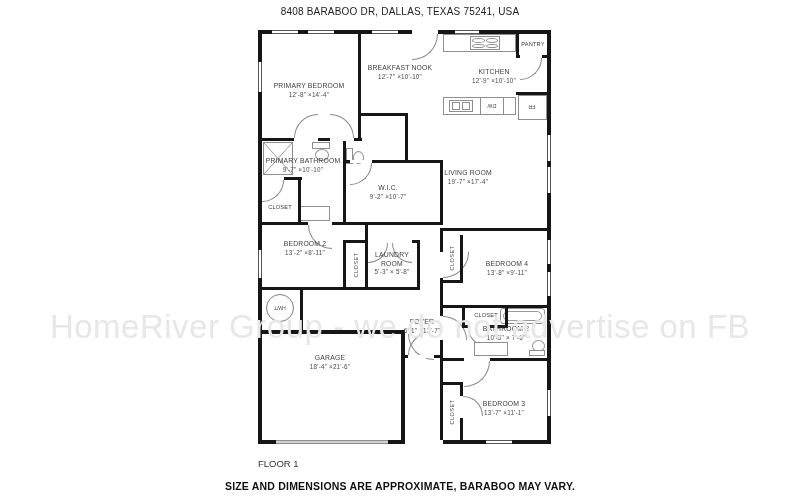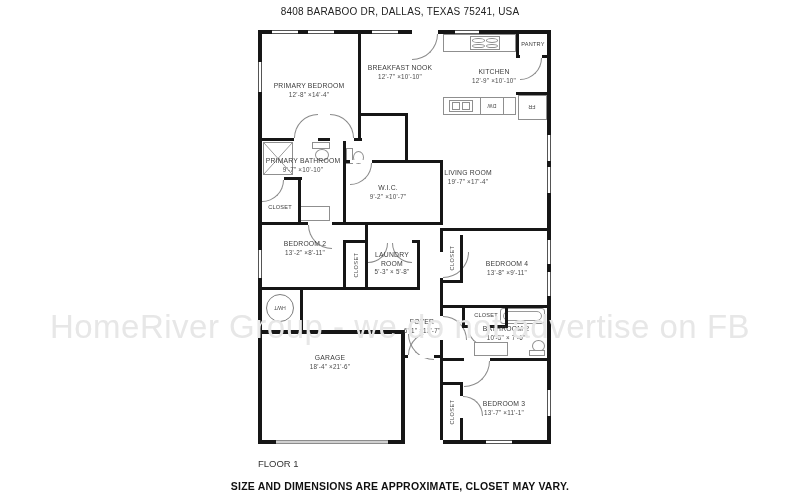--- a/index.html
+++ b/index.html
@@ -269,13 +269,13 @@
     <span class="dims">18'-4" ×21'-6"</span>
   </div>
   <div class="lbl" style="left:504px;top:408px;">
     <span class="nm">BEDROOM 3</span>
     <span class="dims">13'-7" ×11'-1"</span>
   </div>
   <div class="vlbl" style="left:452px;top:412px;">CLOSET</div>
 </div>
 
 <div class="floor-label">FLOOR 1</div>
-<div class="disclaimer">SIZE AND DIMENSIONS ARE APPROXIMATE, CLOSET MAY VARY.</div>
+<div class="disclaimer">SIZE AND DIMENSIONS ARE APPROXIMATE, BARABOO MAY VARY.</div>
 
 </body></html>

